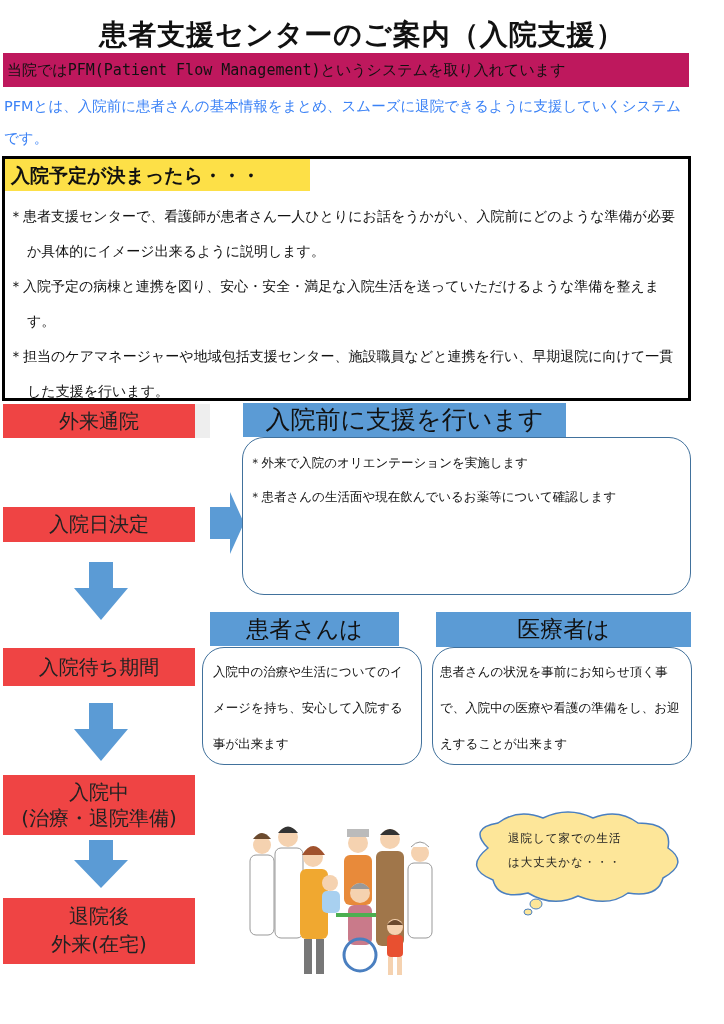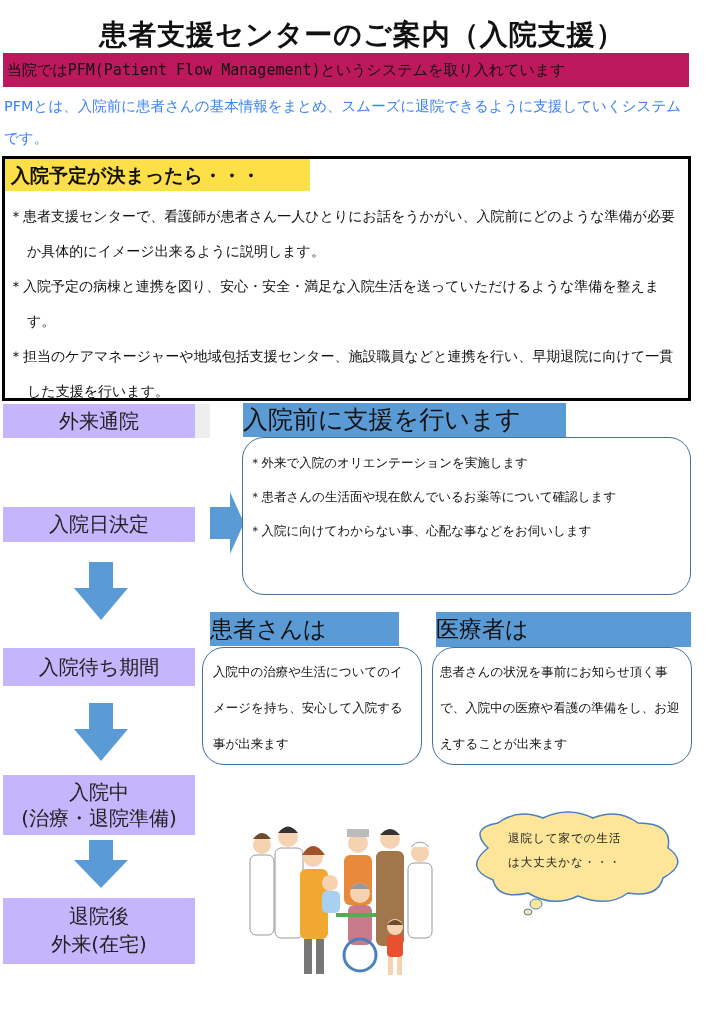--- a/index.html
+++ b/index.html
@@ -5,22 +5,22 @@
   html,body{margin:0;padding:0;background:#fff;}
   body{width:724px;height:1024px;position:relative;overflow:hidden;font-family:"DejaVu Sans","Liberation Sans",sans-serif;color:#111;}
   .abs{position:absolute;}
   .title{left:0;top:16px;width:724px;text-align:center;font-size:28px;font-weight:bold;letter-spacing:1px;}
   .intro-bar{left:3px;top:53px;width:686px;height:34px;background:#be185d;font-size:15px;line-height:34px;padding-left:4px;box-sizing:border-box;font-family:"DejaVu Sans Mono","Liberation Mono",monospace;}
   .intro-text{left:4px;top:90px;width:690px;font-size:14.5px;line-height:32px;color:#3b82f6;}
   .box{left:2px;top:156px;width:689px;height:245px;border:3px solid #000;box-sizing:border-box;}
   .box-head{left:0;top:0;width:305px;height:32px;background:#fde047;font-size:19px;font-weight:bold;line-height:32px;padding-left:6px;box-sizing:border-box;}
   .box-items{left:4px;top:40px;width:670px;font-size:14px;line-height:35px;}
   .box-items .it{padding-left:18px;text-indent:-18px;}
-  .step{background:#c4b5fd;left:3px;width:192px;text-align:center;font-size:20px;color:#222;}
-  .blue-head{background:#5b9bd5;text-align:left;color:#111;}
+  .step{background:#ef4444;left:3px;width:192px;text-align:center;font-size:20px;color:#222;}
+  .blue-head{background:#5b9bd5;text-align:center;color:#111;}
   .rbox{border:1.5px solid #41719c;border-radius:22px;background:#fff;box-sizing:border-box;}
   .arr{position:absolute;}
   .illus{left:240px;top:815px;width:210px;height:170px;}
 </style>
 </head>
 <body>
 
 <div class="abs title">患者支援センターのご案内（入院支援）</div>
 
 <div class="abs intro-bar">当院ではPFM(Patient  Flow  Management)というシステムを取り入れています</div>
@@ -60,21 +60,20 @@
 
 <svg class="arr" style="left:210px;top:490px;" width="36" height="66">
     <polygon points="0,17 20,17 20,2 34,33 20,64 20,49 0,49" fill="#5b9bd5"></polygon>
   </svg>
 
 <div class="abs blue-head" style="left:243px;top:403px;width:323px;height:34px;line-height:34px;font-size:25px;">入院前に支援を行います</div>
 <div class="abs rbox" style="left:242px;top:437px;width:449px;height:158px;padding:8px 0 0 6px;">
   <div style="font-size:12.5px;line-height:34px;">
     <div>＊外来で入院のオリエンテーションを実施します</div>
     <div>＊患者さんの生活面や現在飲んでいるお薬等について確認します</div>
-    <div>＊入院に向けてわからない事、心配な事などをお伺いします</div>
   </div>
 </div>
 
 <div class="abs blue-head" style="left:210px;top:612px;width:189px;height:34px;line-height:35px;font-size:23px;">患者さんは</div>
 <div class="abs rbox" style="left:202px;top:647px;width:220px;height:118px;padding:6px 8px 0 10px;font-size:12.5px;line-height:36px;">
   <div>入院中の治療や生活についてのイメージを持ち、安心して入院する事が出来ます</div>
 </div>
 <div class="abs blue-head" style="left:436px;top:612px;width:255px;height:35px;line-height:35px;font-size:23px;">医療者は</div>
 <div class="abs rbox" style="left:432px;top:647px;width:260px;height:118px;padding:6px 6px 0 7px;font-size:12.5px;line-height:36px;">
   <div>患者さんの状況を事前にお知らせ頂く事で、入院中の医療や看護の準備をし、お迎えすることが出来ます</div>

